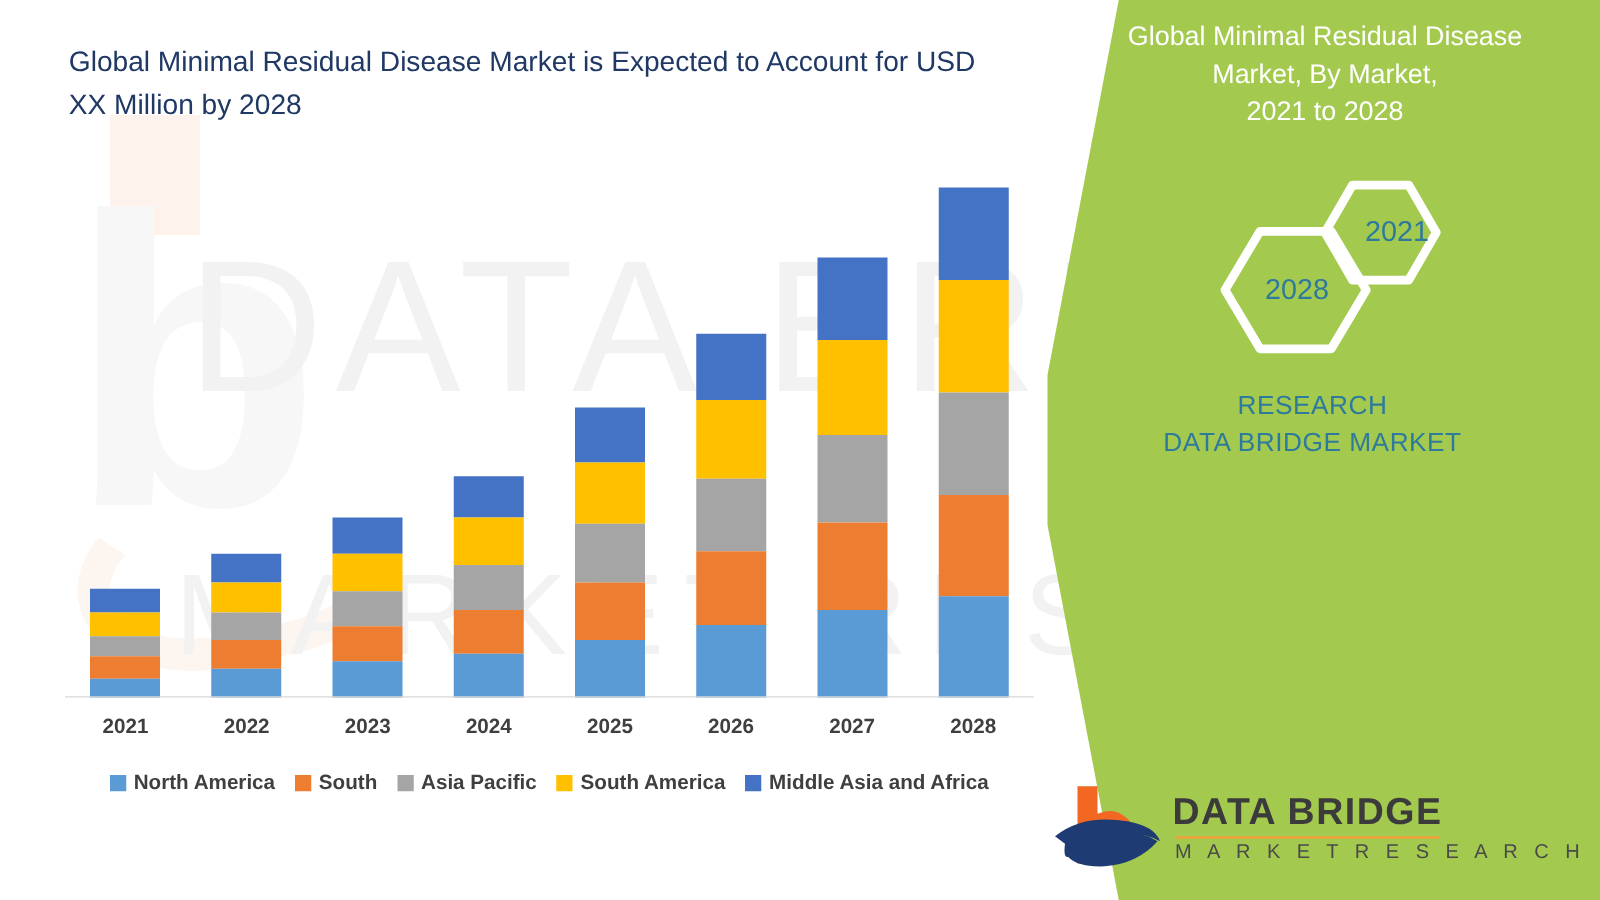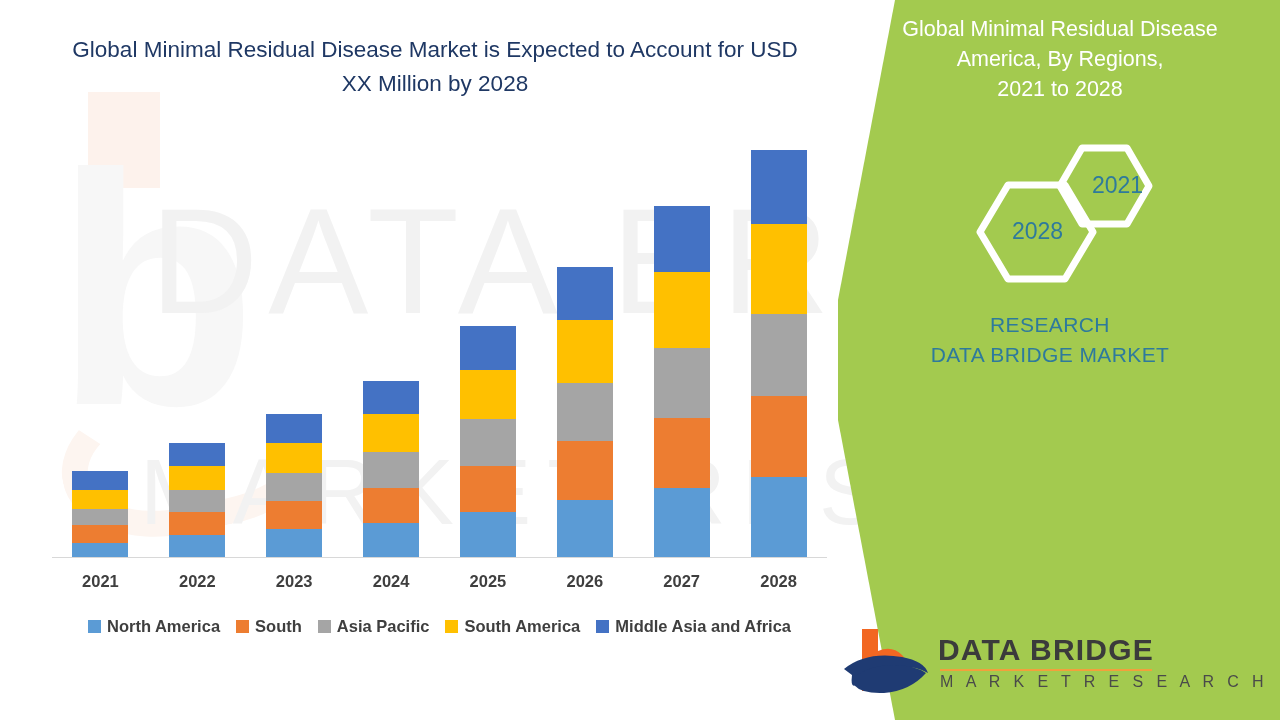--- a/index.html
+++ b/index.html
@@ -115,21 +115,20 @@
     position:absolute; left:100px; top:48px;
     color:#4a4a4a;
     font-size:16px;
     letter-spacing:4.4px;
     white-space:nowrap;
   }
 
   
   .chart-title {
     position:absolute; left:55px; top:33px; width:760px;
-    text-align:center;
     color:#1f3864;
     font-size:22.5px;
     line-height:34px;
     font-weight:400;
   }
   .axis-line {
     position:absolute; left:52px; top:557px;
     width:775px; height:1px;
     background:#d8d8d8;
   }
@@ -300,21 +299,21 @@
     </div>
 
   <div class="green-panel">
     <svg width="460" height="720" viewBox="0 0 460 720">
       <path d="M 75 0 L 460 0 L 460 720 L 75 720 L 18 420 L 18 300 Z" fill="#a3ca4f"></path>
     </svg>
 
     <div class="panel-content">
       <div class="panel-title">
         <div>Global Minimal Residual Disease</div>
-        <div>America, By Regions,</div>
+        <div>Market, By Market,</div>
         <div>2021 to 2028</div>
       </div>
 
       <div class="hex-wrap">
         <svg width="460" height="170" viewBox="0 0 460 170" style="position:absolute;left:0;top:0;">
 
           <polygon points="188,45 245,45 273,92 245,139 188,139 160,92" fill="none" stroke="#ffffff" stroke-width="7" stroke-linejoin="round"></polygon>
 
           <polygon points="262,8 307,8 329,46 307,84 262,84 240,46" fill="none" stroke="#ffffff" stroke-width="7" stroke-linejoin="round"></polygon>
         </svg>

